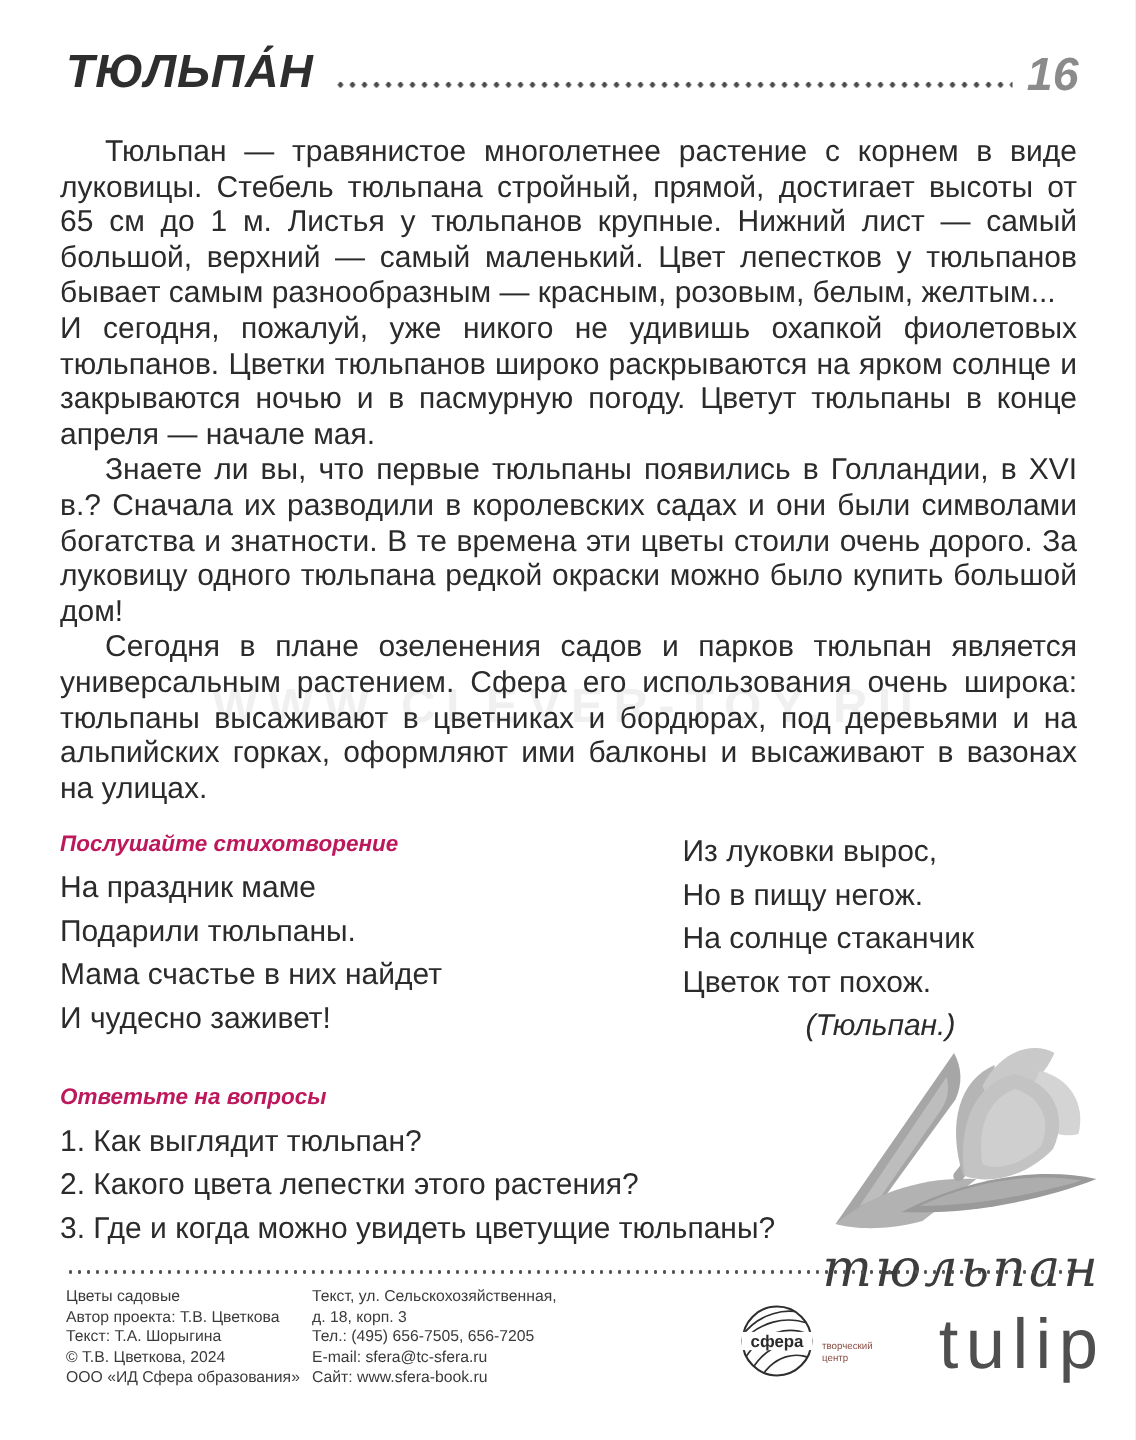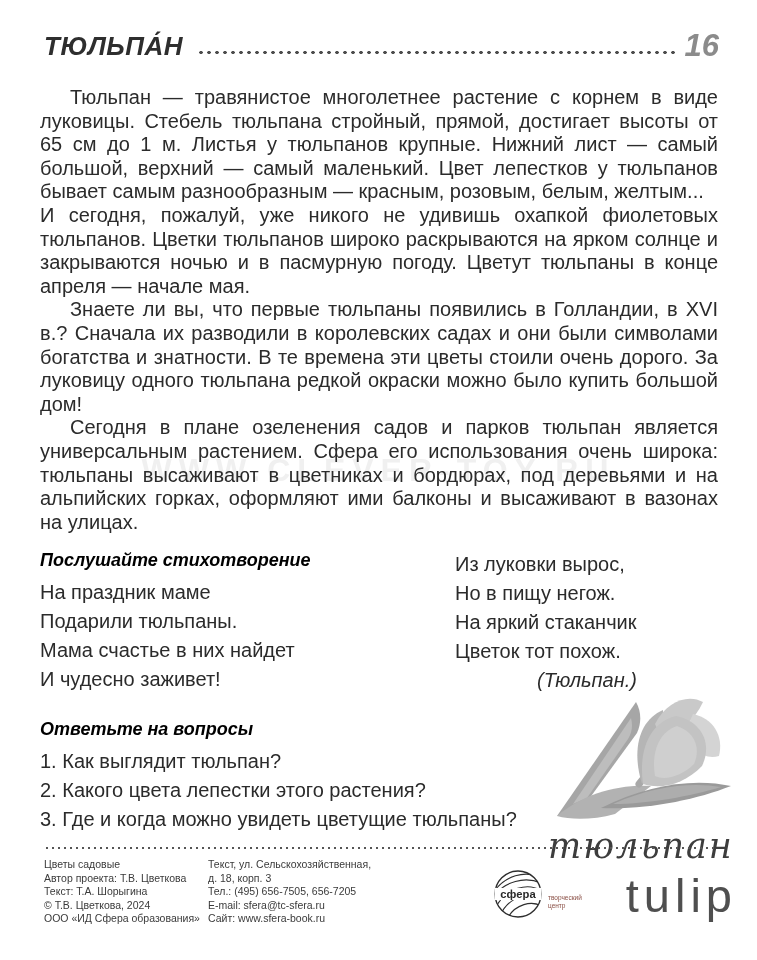--- a/index.html
+++ b/index.html
@@ -23,21 +23,21 @@
     white-space:nowrap;
     z-index:0;
   }
   .content { position:relative; z-index:1; }
   
   .header {
     display:flex; align-items:flex-end;
     margin:30px 38px 0 44px;
   }
   .title {
-    font-size:26px; font-weight:bold; font-style:italic;
+    font-size:31px; font-weight:bold; font-style:italic;
     letter-spacing:0.5px; color:#2e2e2e;
     white-space:nowrap;
   }
   .leader {
     flex:1; height:5px; margin:0 10px 7px 14px;
     background-image:radial-gradient(circle, #4d4d4d 1.6px, transparent 1.9px);
     background-size:8px 5px; background-repeat:repeat-x;
     background-position:left center;
   }
   .page-num {
@@ -49,22 +49,22 @@
     margin:24px 39px 0 40px;
     font-size:20px; line-height:23.6px;
     text-align:justify;
   }
   .body-text p.indent { text-indent:30px; }
   
   .two-col { display:flex; margin:16px 38px 0 40px; }
   .col-poem  { width:415px; }
   .col-riddle{ flex:1; }
   .sec-heading {
-    font-size:18px; font-weight:bold; font-style:italic;
-    margin-bottom:7px; color:#000000;
+    font-size:15px; font-weight:bold; font-style:italic;
+    margin-bottom:7px; color:#be185d;
   }
   .sec-line { font-size:20px; line-height:29px; }
   .riddle-answer {
     font-size:20px; line-height:29px; font-style:italic;
     padding-left:82px;
   }
   
   .questions { margin:24px 38px 0 40px; }
   .questions .sec-line { line-height:29px; }
   
@@ -137,21 +137,21 @@
       <div class="col-poem">
         <div class="sec-heading">Послушайте стихотворение</div>
         <div class="sec-line">На праздник маме</div>
         <div class="sec-line">Подарили тюльпаны.</div>
         <div class="sec-line">Мама счастье в них найдет</div>
         <div class="sec-line">И чудесно заживет!</div>
       </div>
       <div class="col-riddle">
         <div class="sec-line">Из луковки вырос,</div>
         <div class="sec-line">Но в пищу негож.</div>
-        <div class="sec-line">На яркий стаканчик</div>
+        <div class="sec-line">На солнце стаканчик</div>
         <div class="sec-line">Цветок тот похож.</div>
         <div class="riddle-answer">(Тюльпан.)</div>
       </div>
     </div>
 
     <div class="questions">
       <div class="sec-heading">Ответьте на вопросы</div>
       <div class="sec-line">1. Как выглядит тюльпан?</div>
       <div class="sec-line">2. Какого цвета лепестки этого растения?</div>
       <div class="sec-line">3. Где и когда можно увидеть цветущие тюльпаны?</div>

